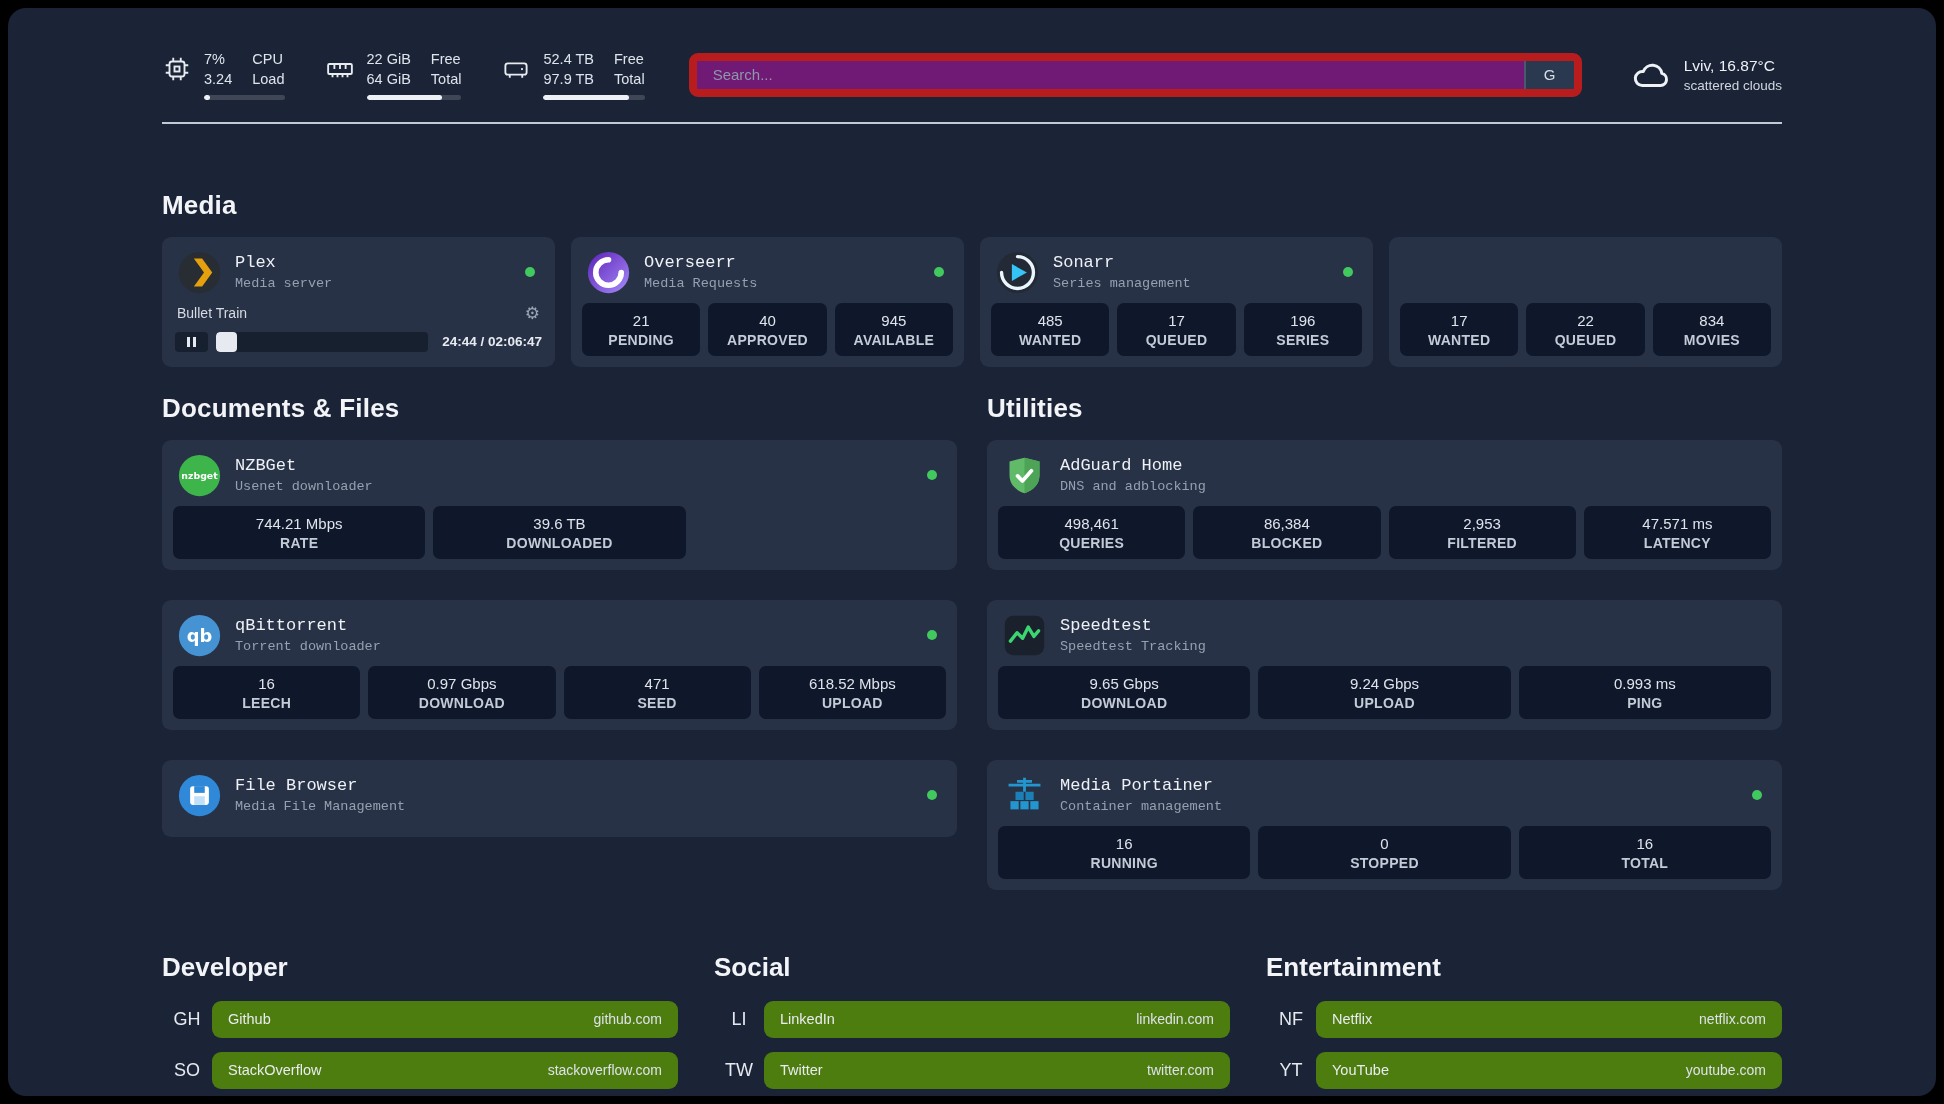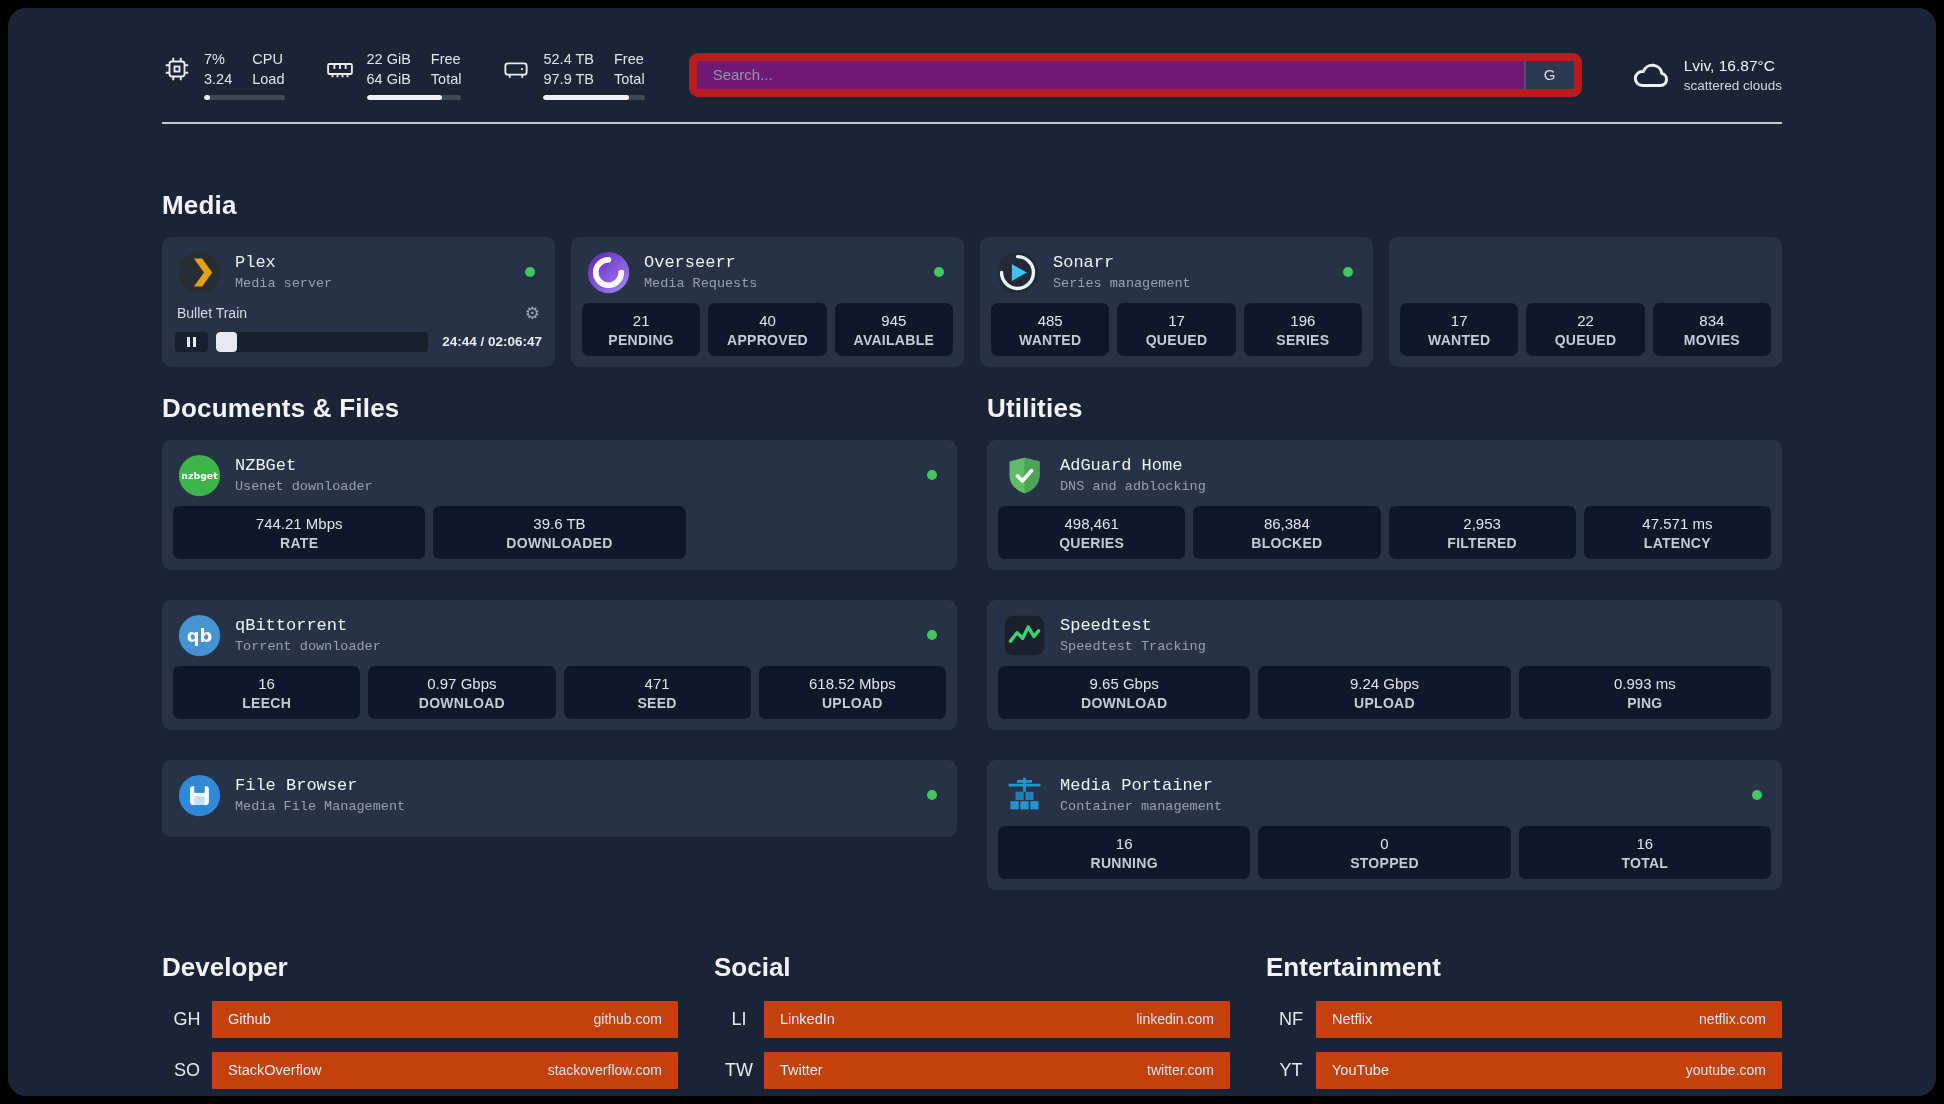--- a/index.html
+++ b/index.html
@@ -68,21 +68,21 @@
   .pause i { width:3px; height:10px; background:#e7ebf1; display:block; }
   .np-bar { flex:1; height:20px; background:#16202f; border-radius:4px; overflow:hidden; }
   .np-fill { display:block; height:100%; background:#e7ebf1; border-radius:4px; }
   .np-time { font-size:13.5px; font-weight:600; color:#e7ebf1; margin-left:6px; white-space:nowrap; }
 
   
   .bookmarks { display:grid; grid-template-columns:1fr 1fr 1fr; gap:36px; margin-top:62px; padding-bottom:58px; }
   .bm-title { font-size:26px; font-weight:600; color:#f2f4f8; margin:0 0 18px; }
   .bm-row { display:flex; align-items:center; height:37px; margin-bottom:14px; cursor:pointer; }
   .bm-abbr { width:50px; flex:none; text-align:center; font-size:18px; color:#e6eaef; }
-  .bm-bar { flex:1; height:100%; background:#c2410c; border-radius:1px; display:flex; align-items:center;
+  .bm-bar { flex:1; height:100%; background:#4d7c0f; border-radius:9px; display:flex; align-items:center;
             justify-content:space-between; padding:0 16px; }
   .bm-name { font-size:14.5px; color:#e9ecf1; }
   .bm-url { font-size:14px; color:#dde2ea; }
 </style>
 </head>
 <body>
 
 <div class="frame">
   <div class="page">
 

